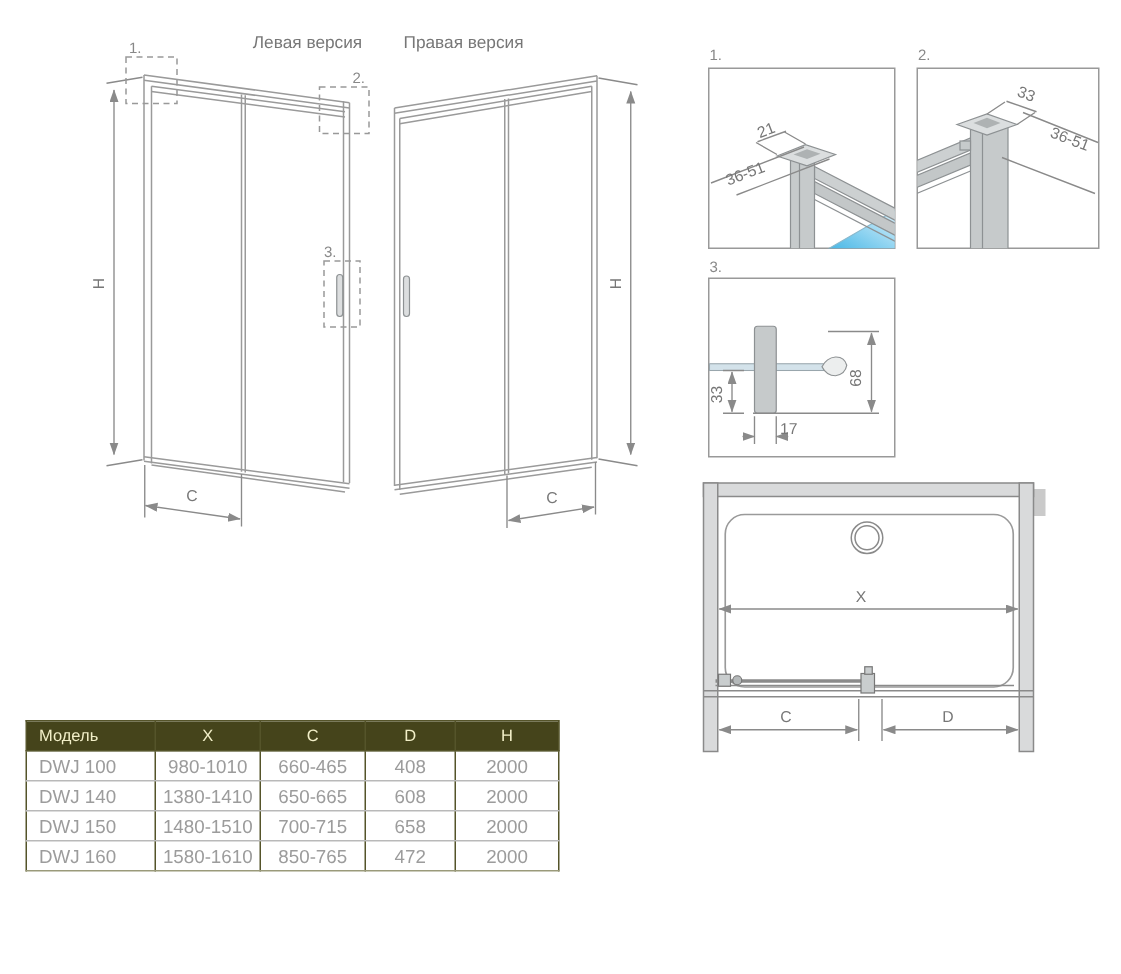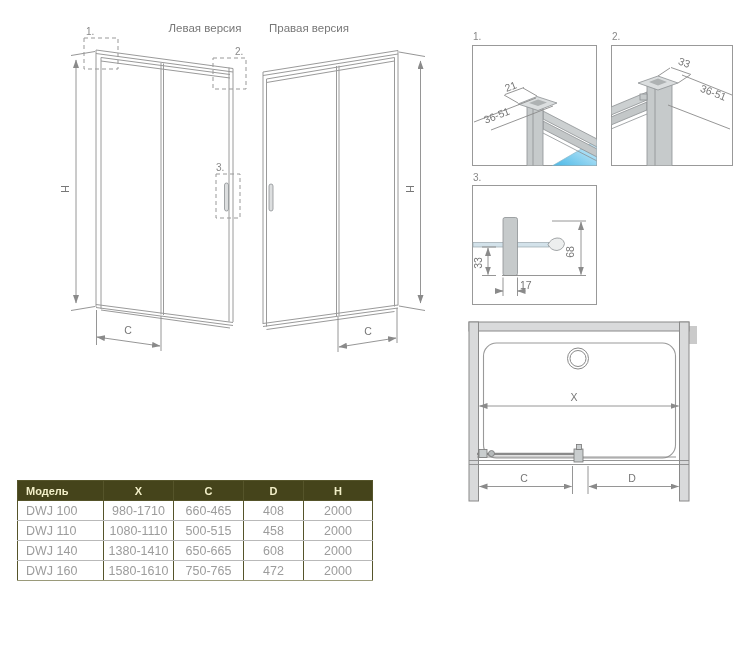--- a/index.html
+++ b/index.html
@@ -13,21 +13,21 @@
   .marker-txt{font-size:10px;fill:#888;}
   .struct{stroke:#9a9a9a;stroke-width:1;fill:none;}
   .dimline{stroke:#8a8a8a;stroke-width:0.9;fill:none;}
   .thin{stroke:#8d9193;stroke-width:0.8;}
   .dashedbox{stroke:#999;stroke-width:1;fill:none;stroke-dasharray:4 3;}
   .detailbox{stroke:#999;stroke-width:1;fill:#fff;}
 
   
   #spec-table{position:absolute;left:17px;top:480px;border-collapse:collapse;
               table-layout:fixed;}
-  #spec-table th{background:#45441b;color:#f2efc8;font-size:11px;font-weight:bold;
+  #spec-table th{background:#45441b;color:#f2efc8;font-size:11px;font-weight:normal;
                  height:17px;padding:1px 2px;border:1px solid #55542a;text-align:center;}
   #spec-table td{background:#fff;color:#9c9c9c;font-size:12.5px;height:19px;
                  padding:0 2px;border-left:1px solid #55542a;border-right:1px solid #55542a;
                  border-bottom:1px solid #b9b9b9;text-align:center;}
   #spec-table th.col-model,#spec-table td.col-model{text-align:left;padding-left:8px;}
   #spec-table tr:last-child td{border-bottom:1px solid #9a9a7a;}
 </style>
 </head>
 <body>
 
@@ -220,41 +220,41 @@
       <th class="col-model">Модель</th>
       <th>X</th>
       <th>C</th>
       <th>D</th>
       <th>H</th>
     </tr>
   </thead>
   <tbody>
     <tr>
       <td class="col-model">DWJ 100</td>
-      <td>980-1710</td>
+      <td>980-1010</td>
       <td>660-465</td>
       <td>408</td>
-      <td>2000</td>
-    </tr>
-    <tr>
-      <td class="col-model">DWJ 110</td>
-      <td>1080-1110</td>
-      <td>500-515</td>
-      <td>458</td>
       <td>2000</td>
     </tr>
     <tr>
       <td class="col-model">DWJ 140</td>
       <td>1380-1410</td>
       <td>650-665</td>
       <td>608</td>
       <td>2000</td>
     </tr>
     <tr>
+      <td class="col-model">DWJ 150</td>
+      <td>1480-1510</td>
+      <td>700-715</td>
+      <td>658</td>
+      <td>2000</td>
+    </tr>
+    <tr>
       <td class="col-model">DWJ 160</td>
       <td>1580-1610</td>
-      <td>750-765</td>
+      <td>850-765</td>
       <td>472</td>
       <td>2000</td>
     </tr>
   </tbody>
 </table>
 </div>
 
 </body></html>

